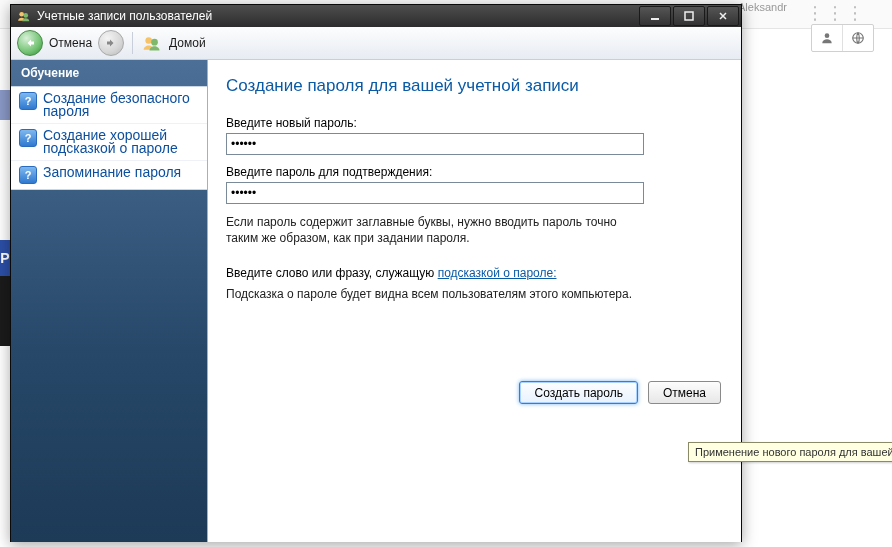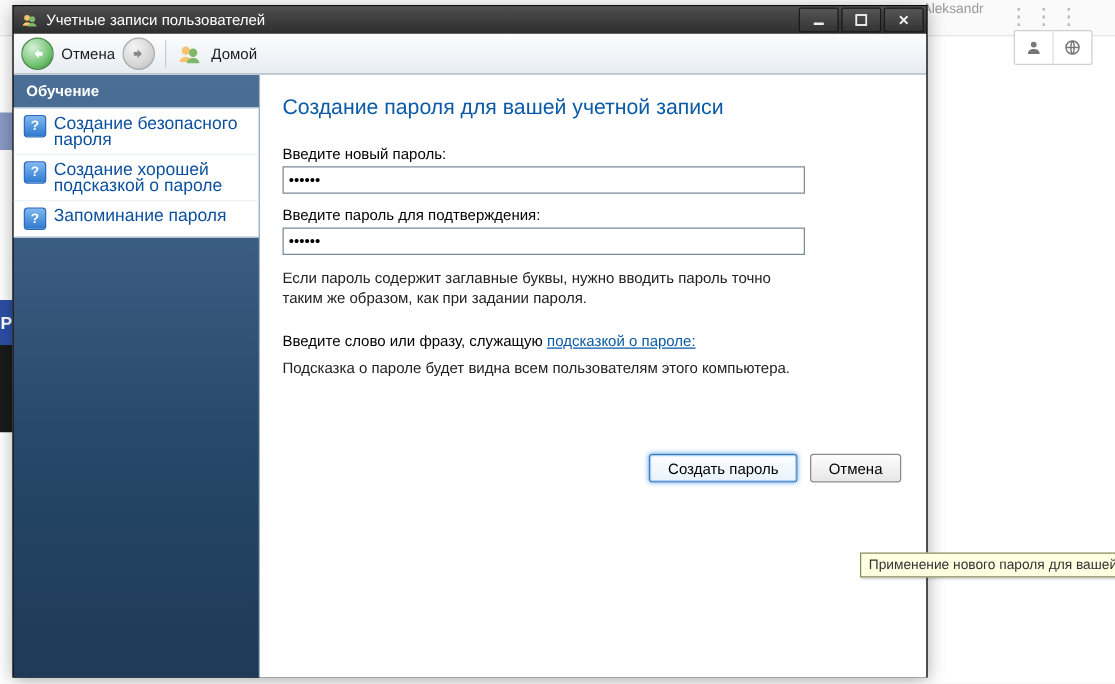--- a/index.html
+++ b/index.html
@@ -12,21 +12,21 @@
   .bg-chip span:first-child{border-left:none;}
   .bg-dots{position:absolute;top:2px;right:26px;font-size:18px;color:#bbb;letter-spacing:2px;}
   .left-strip{position:absolute;left:0;top:90px;width:10px;height:440px;}
   .left-strip .a{height:30px;background:#8a99c7;}
   .left-strip .b{height:120px;background:#fff;}
   .left-strip .c{height:36px;background:#2c4fa6;color:#fff;text-align:center;font-weight:bold;font-size:14px;line-height:36px;}
   .left-strip .d{height:70px;background:#1b1b1b;}
   .left-strip .e{height:200px;background:#fff;}
 
   
-  .win{position:absolute;left:10px;top:4px;width:730px;height:536px;background:#404040;border:1px solid #0a0a0a;box-shadow:0 3px 14px rgba(0,0,0,.35);}
+  .win{position:absolute;left:10px;top:4px;width:730px;height:536px;background:#5eead4;border:1px solid #0a0a0a;box-shadow:0 3px 14px rgba(0,0,0,.35);}
   .titlebar{height:22px;background:linear-gradient(#4e4e4e,#2d2d2d);display:flex;align-items:center;color:#fff;font-size:12px;padding-left:6px;}
   .titlebar .ico{width:14px;height:14px;margin-right:6px;position:relative;}
   .titlebar .ico svg{display:block;}
   .winbtns{margin-left:auto;display:flex;}
   .winbtn{width:30px;height:18px;margin-right:2px;background:linear-gradient(#555,#333);border:1px solid #1a1a1a;border-radius:2px;display:flex;align-items:center;justify-content:center;color:#eee;}
   .winbtn svg{display:block;}
 
   .toolbar{height:32px;background:linear-gradient(#fdfdfd,#e7ecf3);border-bottom:1px solid #c8cfda;display:flex;align-items:center;padding:0 6px;gap:6px;}
   .navbtn{width:24px;height:24px;border-radius:50%;background:radial-gradient(circle at 35% 30%,#d8f0d8,#73c373 60%,#2e8b2e);border:1px solid #4a8a4a;display:flex;align-items:center;justify-content:center;color:#fff;}
   .navbtn.disabled{background:radial-gradient(circle at 35% 30%,#f4f4f4,#d6d6d6 60%,#b8b8b8);border-color:#a9a9a9;color:#888;}
@@ -44,21 +44,21 @@
   .side-item span.txt{font-size:14px;line-height:13px;color:#0b4f9e;text-decoration:none;}
 
   .main{flex:1;padding:16px 20px 12px 18px;position:relative;background:#fff;}
   h1.pg{font-size:17px;font-weight:normal;color:#0a5aa6;margin:0 0 14px;}
   .fld-label{font-size:12px;margin:20px 0 3px;color:#000;}
   .hintlink{color:#0a5aa6;text-decoration:underline;}
   input.text{width:408px;height:18px;border:1px solid #7a8a99;padding:1px 4px;font-size:12px;font-family:inherit;background:#fff;}
   input.text.caret{background:linear-gradient(to right,transparent 0,transparent 140px,#000 140px,#000 141px,transparent 141px) #fff;}
   .note{font-size:12px;margin:10px 0;max-width:420px;line-height:1.35;}
 
-  .btnrow{position:absolute;right:20px;bottom:156px;display:flex;gap:10px;margin-left:44px;}
+  .btnrow{position:absolute;right:20px;bottom:138px;display:flex;gap:10px;margin-left:44px;}
   button.vista{height:23px;padding:0 14px;font-size:12px;font-family:inherit;border:1px solid #8a8a8a;border-radius:3px;background:linear-gradient(#fdfdfd,#e7e7e7);cursor:pointer;}
   button.vista.primary{border-color:#3f7bbf;box-shadow:0 0 0 1px #a9d2ff inset,0 0 4px #7fb8ef;background:linear-gradient(#fdfeff,#e8f2fe);}
 
   .tooltip{position:absolute;left:480px;top:382px;background:#ffffe1;border:1px solid #8a8a66;padding:3px 6px;font-size:11px;color:#333;white-space:nowrap;box-shadow:1px 1px 2px rgba(0,0,0,.2);max-width:260px;}
 </style>
 </head>
 <body>
 
 <div class="stage">
 

